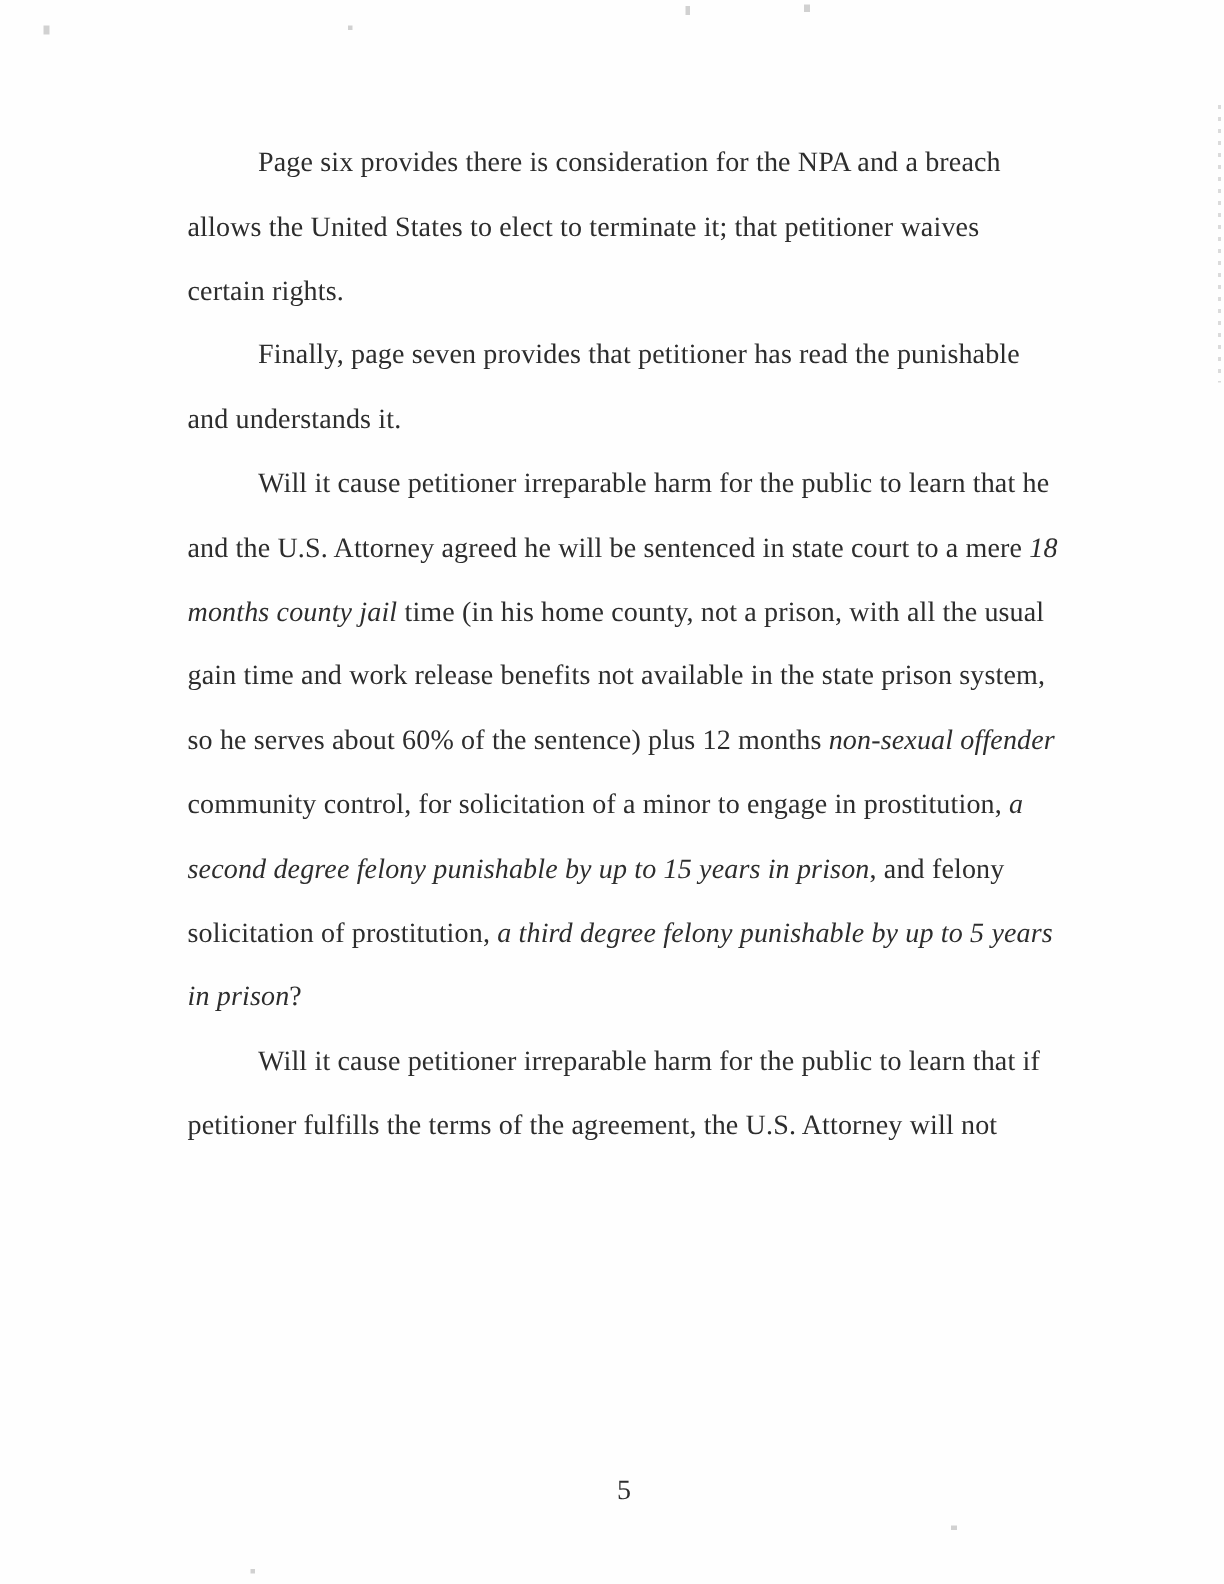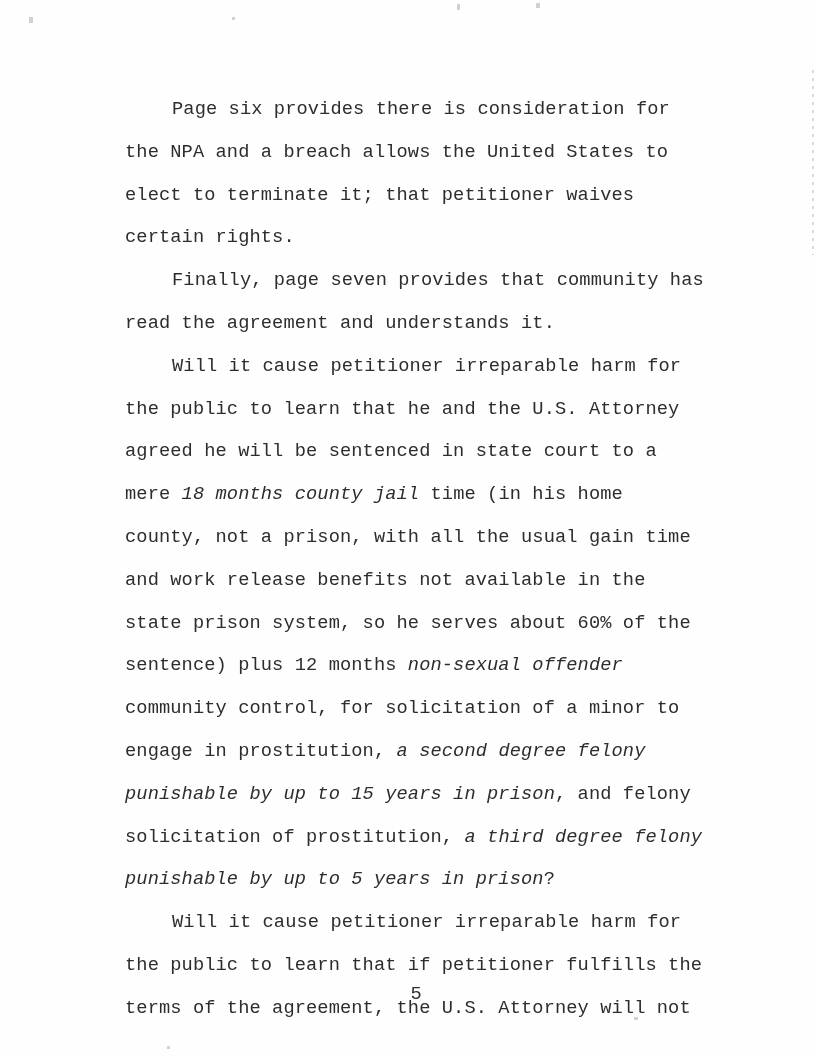--- a/index.html
+++ b/index.html
@@ -60,32 +60,32 @@
     background: repeating-linear-gradient(
       to bottom,
       #9a9a9a 0px, #9a9a9a 3px,
       transparent 3px, transparent 8px
     );
   }
 </style>
 </head>
 <body>
 
-<div class="page" style="background: rgb(254, 254, 254); color: rgb(45, 45, 45); font-family: Liberation Mono, monospace;">
+<div class="page" style="background: rgb(254, 254, 254); color: rgb(45, 45, 45);">
 
   <div class="artifact" style="left:29px; top:17px; width:4px; height:6px;"></div>
   <div class="artifact" style="left:232px; top:17px; width:3px; height:3px;"></div>
   <div class="artifact" style="left:457px; top:4px; width:3px; height:6px;"></div>
   <div class="artifact" style="left:536px; top:3px; width:4px; height:5px;"></div>
   <div class="artifact" style="left:634px; top:1017px; width:4px; height:3px;"></div>
   <div class="artifact" style="left:167px; top:1046px; width:3px; height:3px;"></div>
   <div class="edge-noise"></div>
 
   <div class="doc-body" id="doc-body">
       <p><span>Page six provides there is consideration for the NPA and a breach allows the United States to elect to terminate it; that petitioner waives certain rights.</span></p>
-      <p><span>Finally, page seven provides that community has read the agreement and understands it.</span></p>
+      <p><span>Finally, page seven provides that petitioner has read the punishable and understands it.</span></p>
       <p><span>Will it cause petitioner irreparable harm for the public to learn that he and the U.S. Attorney agreed he will be sentenced in state court to a mere </span><em>18 months county jail</em><span> time (in his home county, not a prison, with all the usual gain time and work release benefits not available in the state prison system, so he serves about 60% of the sentence) plus 12 months </span><em>non-sexual offender</em><span> community control, for solicitation of a minor to engage in prostitution, </span><em>a second degree felony punishable by up to 15 years in prison</em><span>, and felony solicitation of prostitution, </span><em>a third degree felony punishable by up to 5 years in prison</em><span>?</span></p>
       <p><span>Will it cause petitioner irreparable harm for the public to learn that if petitioner fulfills the terms of the agreement, the U.S. Attorney will not</span></p>
     </div>
 
   <div class="page-number">5</div>
 
 </div>
 
 </body></html>

